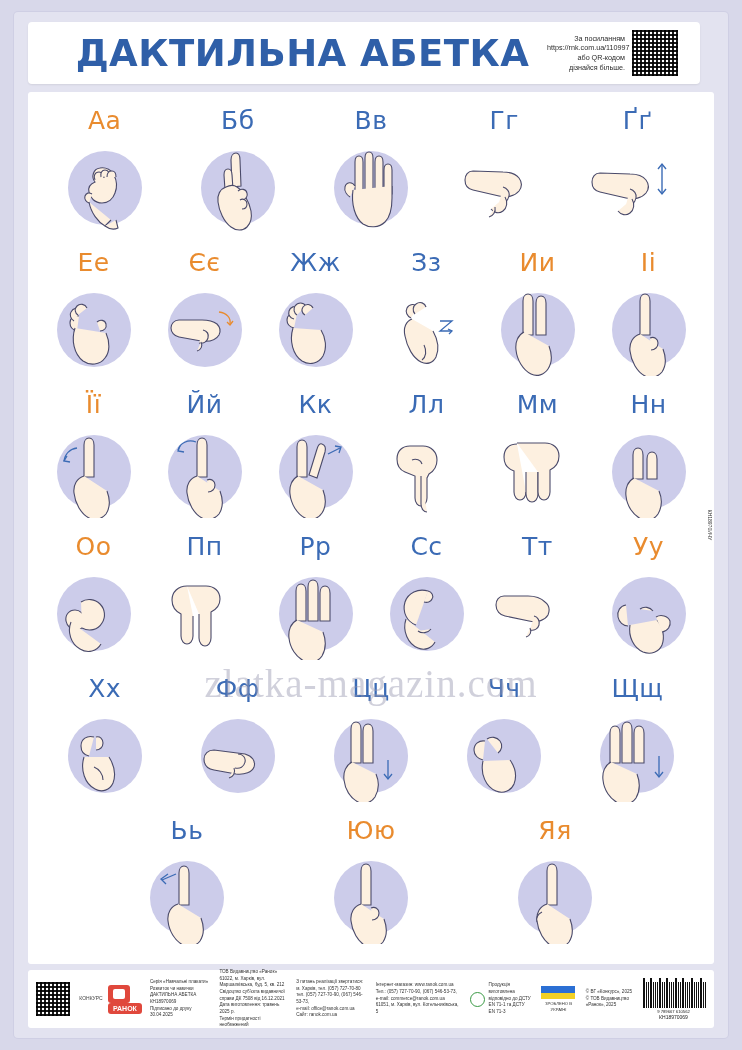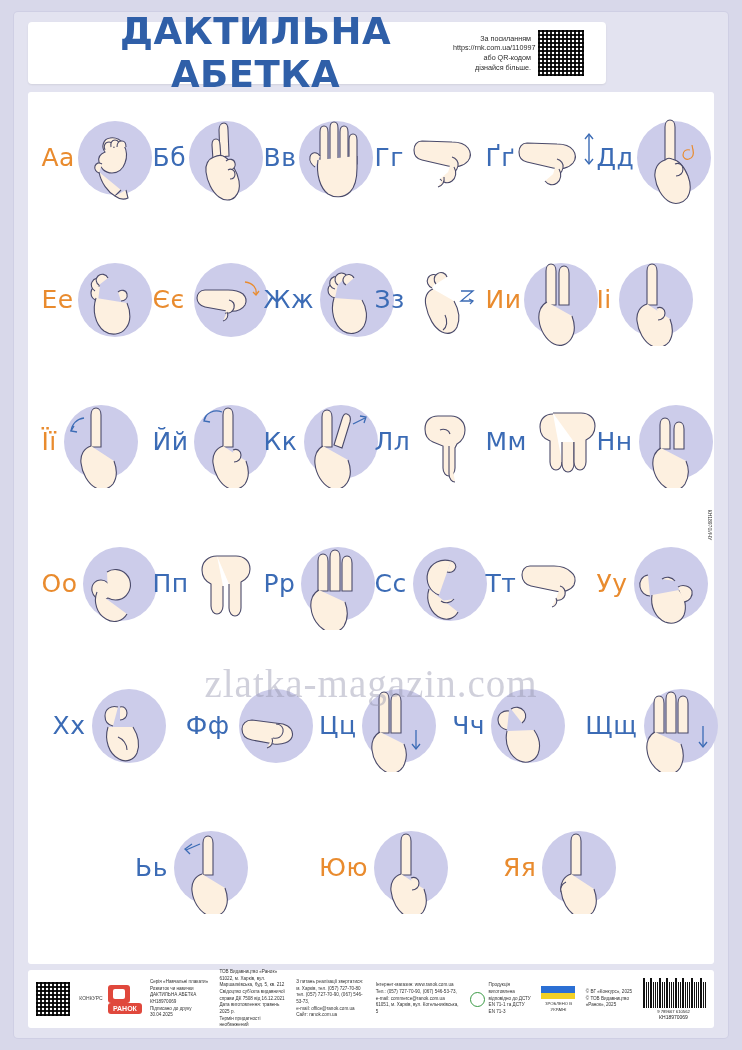--- a/index.html
+++ b/index.html
@@ -14,21 +14,21 @@
     position:absolute;
     left:14px;top:12px;
     width:714px;height:1026px;
     background:#e3e3f0;
     border-radius:4px;
     box-shadow:0 0 0 1px #cfcfe4;
     overflow:hidden;
   }
   
   .header{
-    position:absolute;left:14px;top:10px;width:578px;height:62px;
+    position:absolute;left:14px;top:10px;width:672px;height:62px;
     background:#ffffff;border-radius:4px;
     display:flex;align-items:center;
     box-shadow:0 1px 2px rgba(0,0,0,.08);
   }
   .title{
     flex:1;
     text-align:center;
     font-size:37px;
     font-weight:bold;
     letter-spacing:.5px;
@@ -66,21 +66,21 @@
   }
   .row{
     display:flex;
     justify-content:space-around;
     align-items:flex-start;
     height:142px;
   }
   .row.last{justify-content:center;gap:80px;}
   .cell{
     width:104px;
-    display:flex;flex-direction:row;align-items:center;
+    display:flex;flex-direction:column;align-items:center;
     position:relative;
   }
   .letter{
     font-size:25px;
     font-weight:normal;
     color:#3b6bb5;
     font-family:"DejaVu Sans", sans-serif;
     letter-spacing:.5px;
     height:30px;
     line-height:30px;
@@ -259,36 +259,20 @@
             <svg class="hand" width="98" height="86" viewBox="0 0 98 86">
               <g fill="#fdf0e0" stroke="#4a4a6a" stroke-width="1.1">
                 <path d="M12 28c-5 0-8 4-8 9s3 9 8 10l26 6c8 2 16 0 20-5 3-4 3-9 0-13-3-4-9-6-16-6z"></path>
                 <path d="M42 44c4 1 7 5 6 9-1 5-5 8-10 7"></path>
                 <path d="M44 54c3 5 2 11-2 14-4 3-9 2-12-2"></path>
               </g>
               <g stroke="#3b6bb5" stroke-width="1.4" fill="none">
                 <path d="M74 20v28"></path>
                 <path d="M70 24l4-5 4 5"></path>
                 <path d="M70 44l4 5 4-5"></path>
-              </g>
-            </svg>
-          </div>
-        </div>
-        <div class="cell">
-          <div class="letter">Дд</div>
-          <div class="hand-wrap">
-            <div class="disc"></div>
-            <svg class="hand" width="80" height="92" viewBox="0 0 80 92">
-              <g fill="#fdf0e0" stroke="#4a4a6a" stroke-width="1.1">
-                <path d="M36 8c3 0 5 3 5 7v36h-10V15c0-4 2-7 5-7z"></path>
-                <path d="M31 48c-7 2-11 9-10 17 1 10 7 21 15 25 6 3 13 1 17-4 4-6 4-14 1-22-4-10-10-16-16-17-2-1-5-1-7 1z"></path>
-                <path d="M41 52c4-2 8 1 8 5s-3 7-7 7"></path>
-              </g>
-              <g fill="none" stroke="#e98b2e" stroke-width="1.2">
-                <path d="M56 38c-4-1-7 1-7 5 0 3 3 5 6 4 4-1 5-5 4-9l-1-5"></path>
               </g>
             </svg>
           </div>
         </div>
       </div>
 
       <div class="row">
         <div class="cell">
           <div class="letter orange">Ее</div>
           <div class="hand-wrap">

